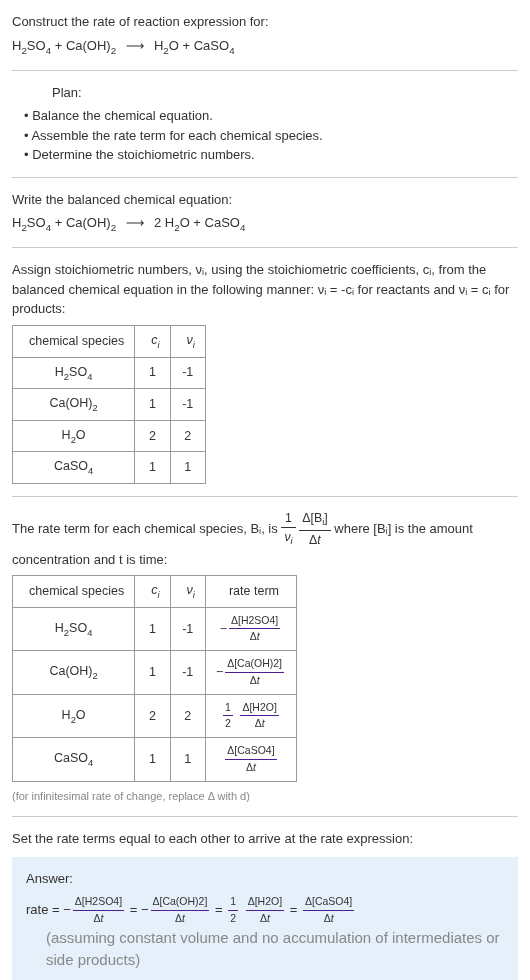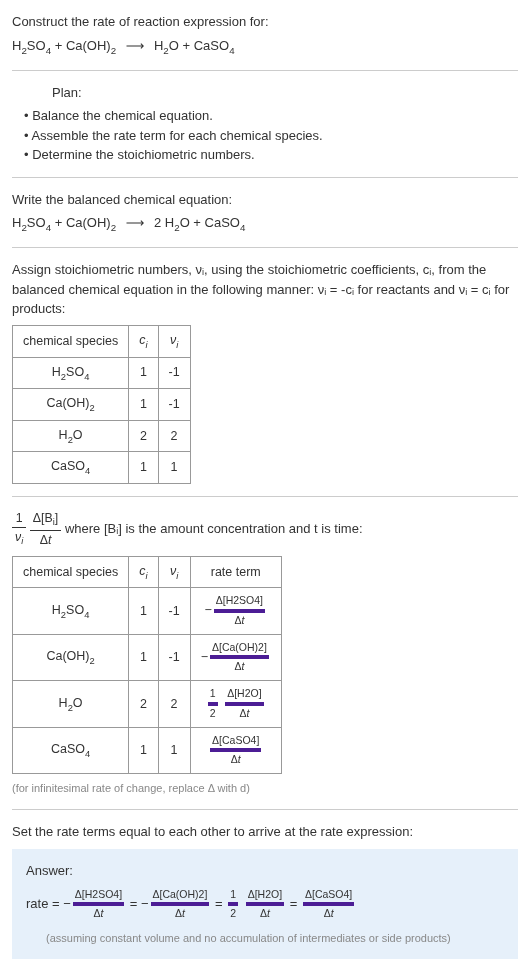--- a/index.html
+++ b/index.html
@@ -44,53 +44,53 @@
     }
     table.data th, table.data td {
       border: 1px solid #999;
       padding: 5px 10px;
       text-align: center;
       font-size: 12.5px;
     }
     table.data th {
       font-weight: normal;
       background: #fff;
+      padding-left: 16px;
     }
     .note {
       color: #888;
       font-size: 11px;
       margin-top: 4px;
     }
     .answer-box {
       background: #e6f0fa;
       padding: 12px 14px;
       margin-top: 8px;
     }
     .answer-box .label {
       margin-bottom: 6px;
     }
     .answer-box .rate-eq {
       font-size: 13px;
     }
     .answer-box .assumption {
       color: #888;
-      font-size: 11px;
-      margin-top: 8px;
+      font-size: 15px;
       margin-left: 20px;
     }
     .frac {
       display: inline-block;
       vertical-align: middle;
       text-align: center;
       font-size: 0.85em;
       margin: 0 2px;
     }
     .frac .num {
       display: block;
-      border-bottom: 4px solid #4c1d95;
+      border-bottom: 1px solid #4c1d95;
       padding: 0 2px;
       text-align: right;
     }
     .frac .den {
       display: block;
       padding: 0 2px;
     }
     .inline-frac {
       display: inline-block;
       vertical-align: middle;
@@ -163,20 +163,21 @@
     <td>CaSO<sub>4</sub></td>
     <td>1</td>
     <td>1</td>
   </tr>
 </tbody>
   </table>
 
 <hr>
 
 <div>
+  <span>The rate term for each chemical species, Bᵢ, is </span>
   <span class="inline-frac"><span class="num">1</span><span class="den"><i>ν<sub>i</sub></i></span></span>
   <span class="inline-frac"><span class="num">Δ[B<sub>i</sub>]</span><span class="den">Δ<i>t</i></span></span>
   <span> where [Bᵢ] is the amount concentration and t is time:</span>
 </div>
 <table class="data">
   <tbody>
       <tr>
     <th>chemical species</th>
     <th><i>c<sub>i</sub></i></th>
     <th><i>ν<sub>i</sub></i></th>

